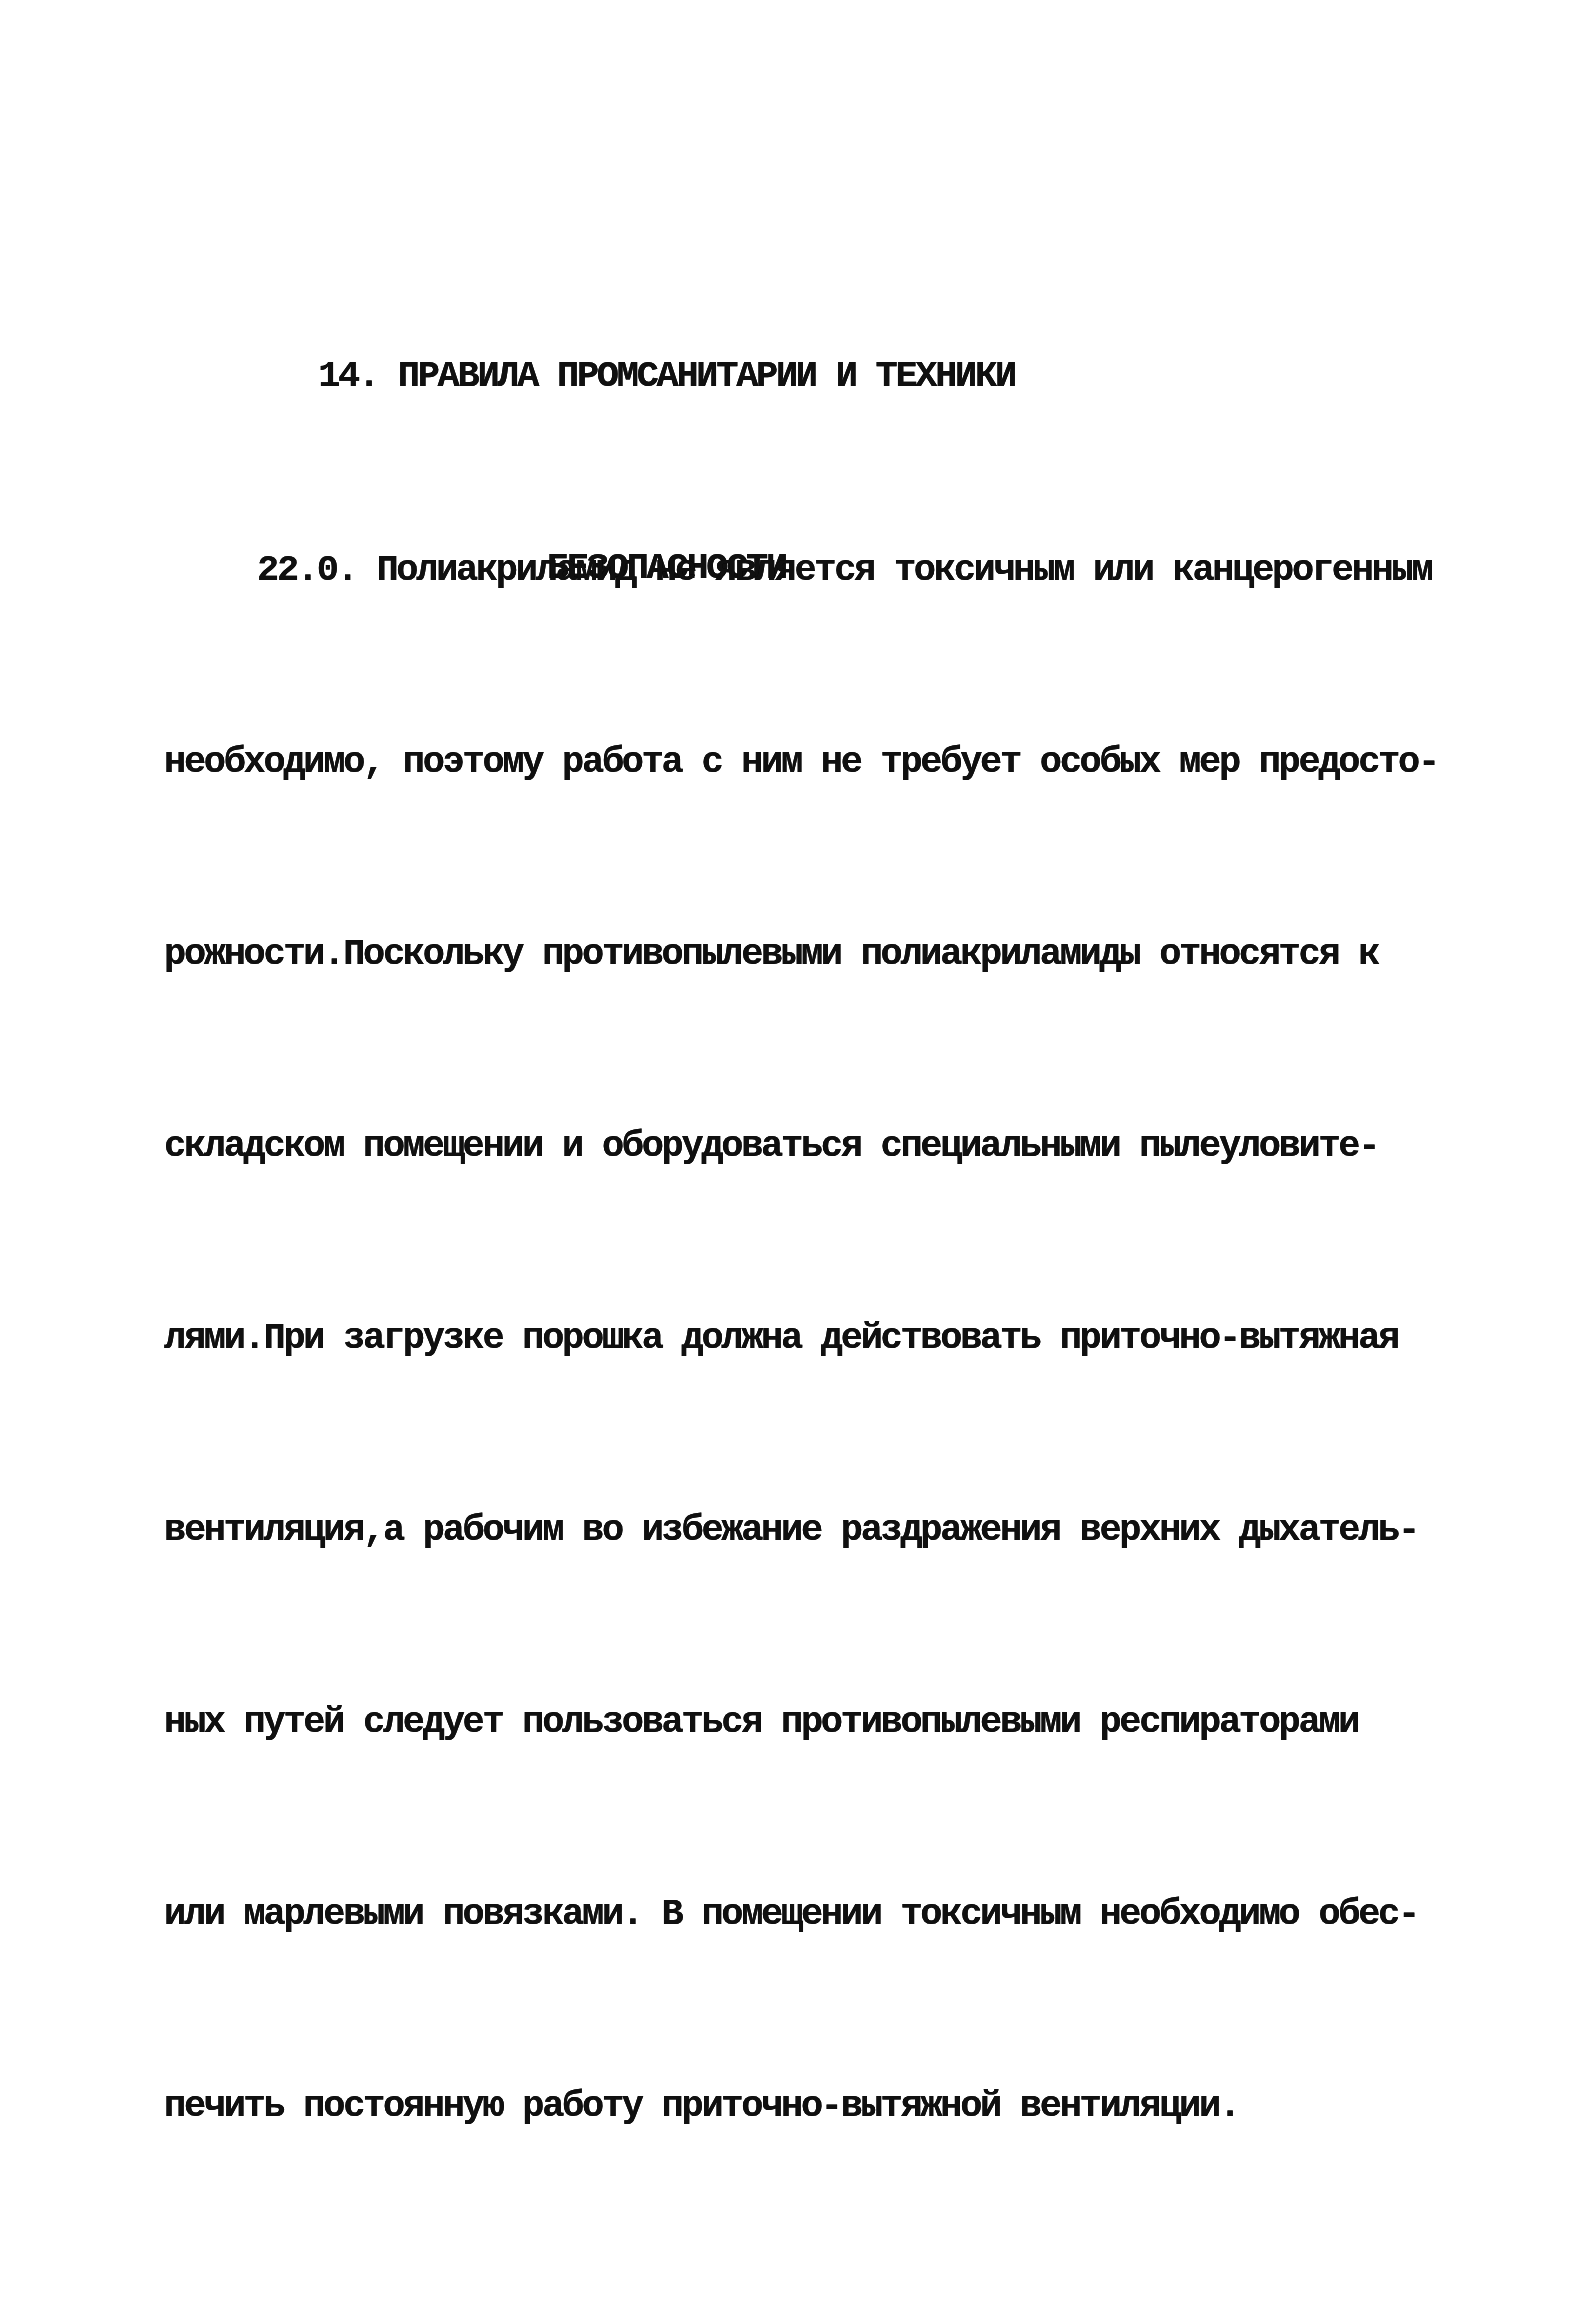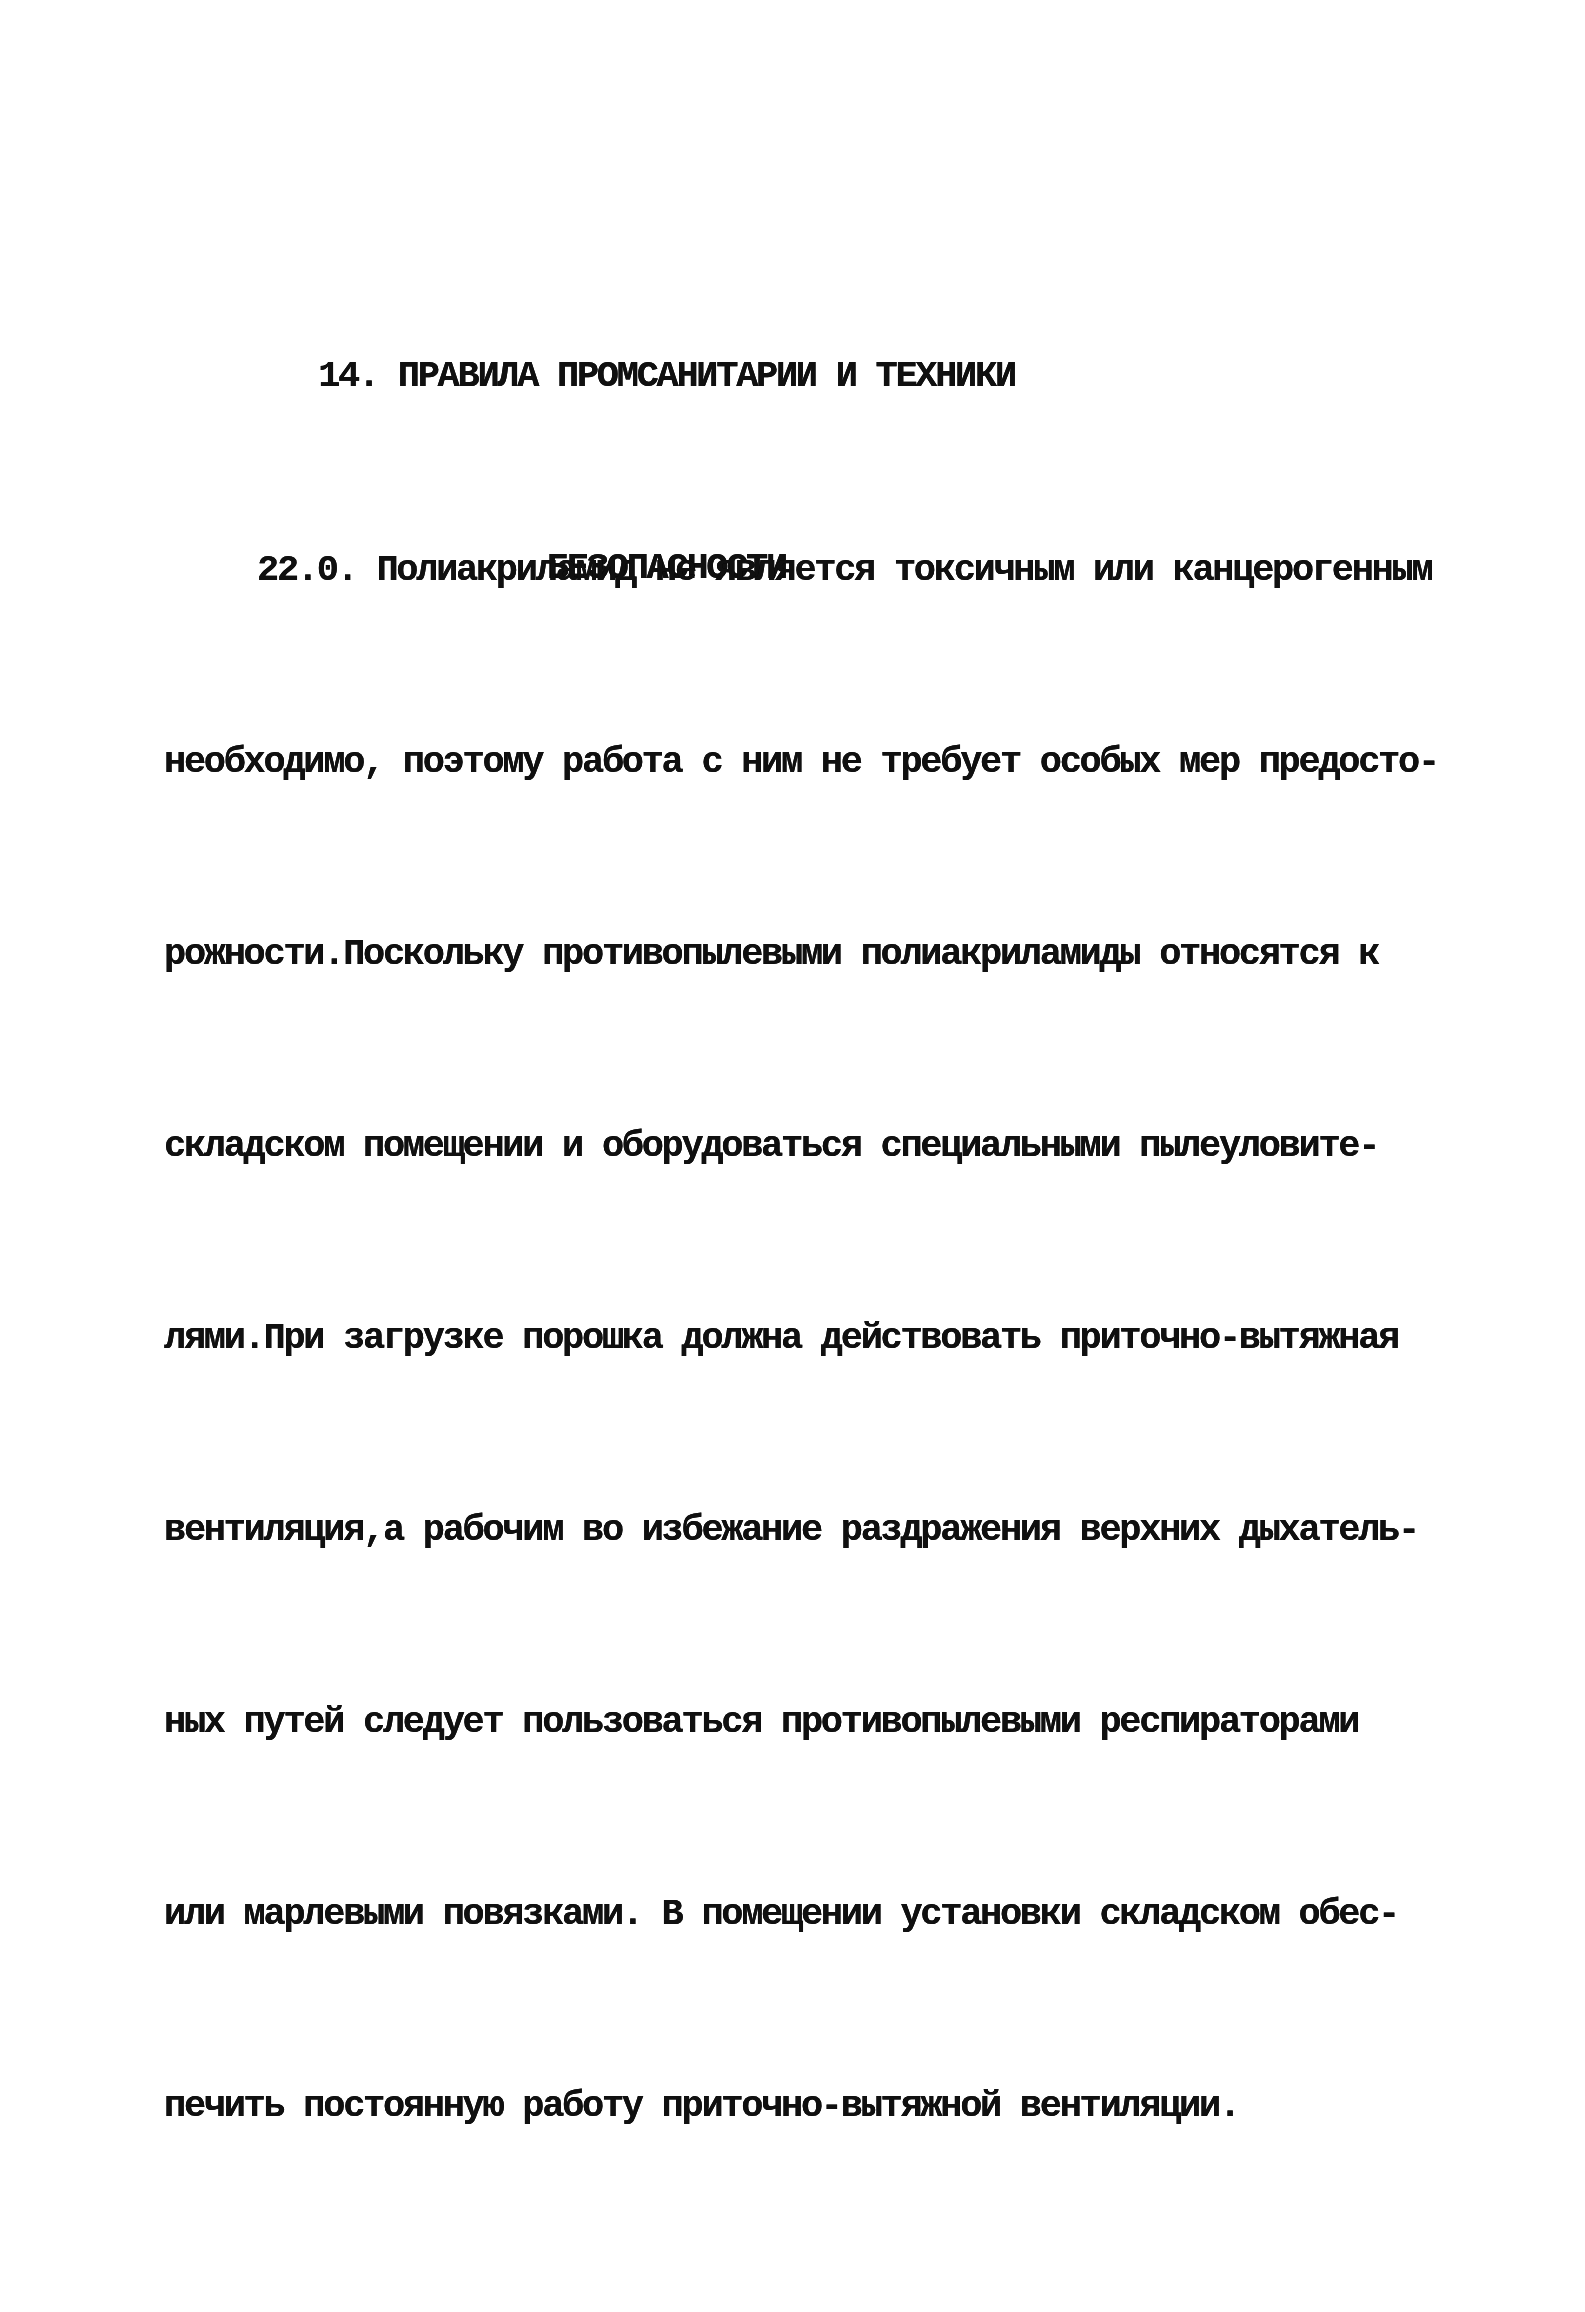--- a/index.html
+++ b/index.html
@@ -54,21 +54,21 @@
   </div>
 
   <div class="body-text">
     <div class="line indent">22.0. Полиакриламид не является токсичным или канцерогенным</div>
     <div class="line">необходимо, поэтому работа с ним не требует особых мер предосто-</div>
     <div class="line">рожности.Поскольку противопылевыми полиакриламиды относятся к</div>
     <div class="line">складском помещении и оборудоваться специальными пылеуловите-</div>
     <div class="line">лями.При загрузке порошка должна действовать приточно-вытяжная</div>
     <div class="line">вентиляция,а рабочим во избежание раздражения верхних дыхатель-</div>
     <div class="line">ных путей следует пользоваться противопылевыми респираторами</div>
-    <div class="line">или марлевыми повязками. В помещении установки складском обес-</div>
+    <div class="line">или марлевыми повязками. В помещении токсичным необходимо обес-</div>
     <div class="line">печить постоянную работу приточно-вытяжной вентиляции.</div>
     
     
     
     
     
     
     
     
     

